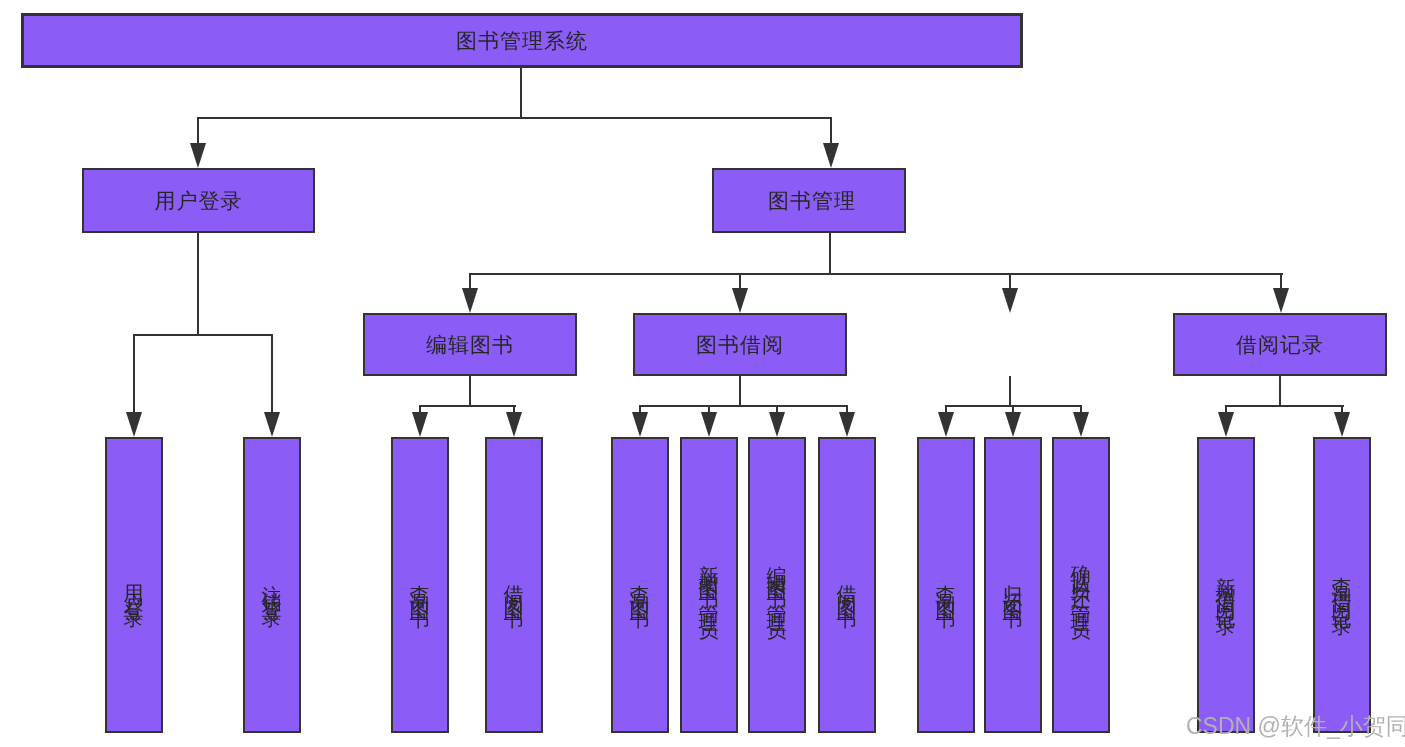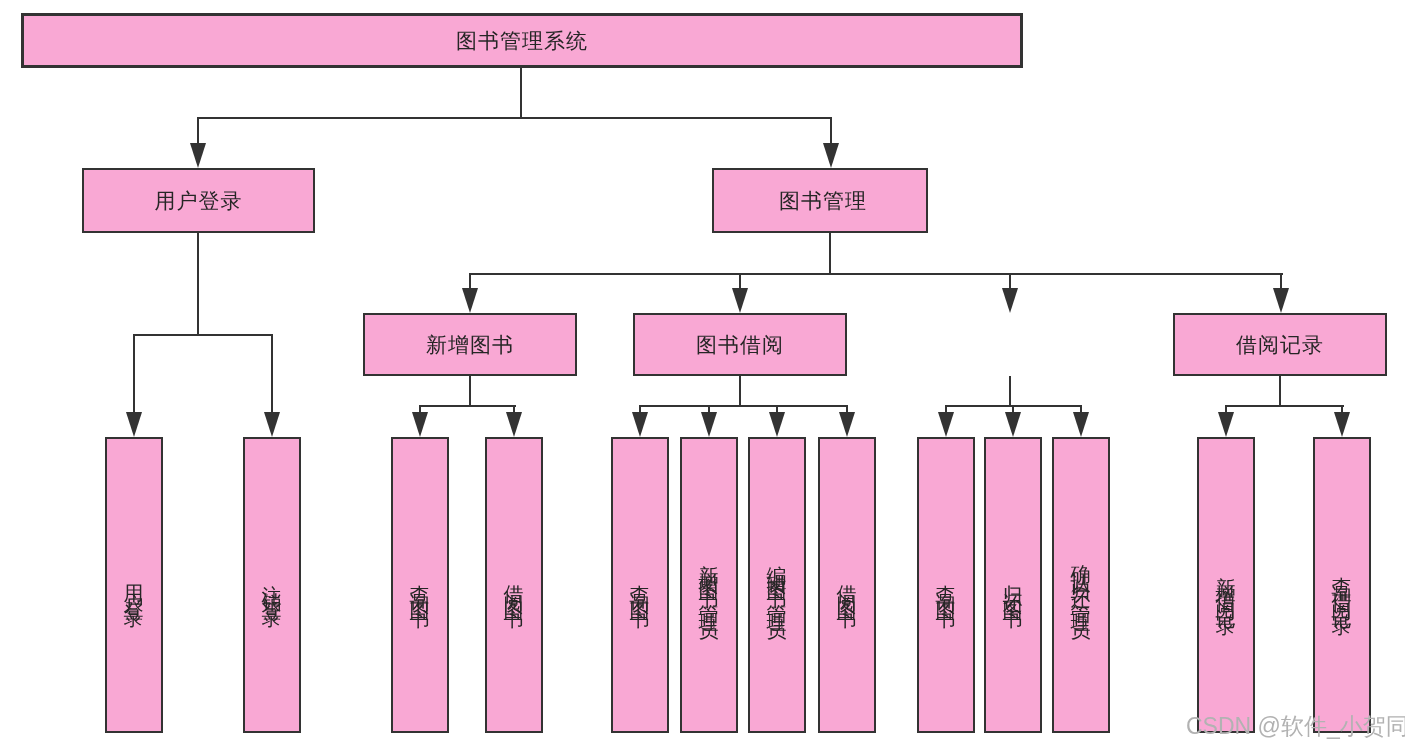--- a/index.html
+++ b/index.html
@@ -12,21 +12,21 @@
   .canvas{
     position:relative;
     width:1405px;height:747px;
     background:var(--bg);
     font-family:"Liberation Sans","DejaVu Sans",sans-serif;
     color:var(--text);
     overflow:hidden;
   }
   .box{
     position:absolute;
-    background:#f9a8d4;
+    background:#8b5cf6;
     border:2px solid var(--line);
     box-sizing:border-box;
     display:flex;align-items:center;justify-content:center;
   }
   .box.root{border-width:3px;}
   .hlabel{
     font-size:21px;
     letter-spacing:1px;
     white-space:nowrap;
   }
@@ -67,21 +67,21 @@
   <div class="vline" style="left:520px;top:68px;height:50px;"></div>
   <div class="hline" style="left:197px;top:117px;width:635px;"></div>
   <div class="vline" style="left:197px;top:117px;height:29px;"></div>
   <div class="arrow" style="left:190px;top:143px;"></div>
   <div class="vline" style="left:830px;top:117px;height:29px;"></div>
   <div class="arrow" style="left:823px;top:143px;"></div>
 
   <div class="box" style="left:82px;top:168px;width:233px;height:65px;">
     <span class="hlabel">用户登录</span>
   </div>
-  <div class="box" style="left:712px;top:168px;width:216px;height:65px;padding-left:6px;">
+  <div class="box" style="left:712px;top:168px;width:194px;height:65px;padding-left:6px;">
     <span class="hlabel">图书管理</span>
   </div>
 
   <div class="vline" style="left:197px;top:233px;height:102px;"></div>
   <div class="hline" style="left:133px;top:334px;width:140px;"></div>
   <div class="vline" style="left:133px;top:334px;height:80px;"></div>
   <div class="arrow" style="left:126px;top:412px;"></div>
   <div class="vline" style="left:271px;top:334px;height:80px;"></div>
   <div class="arrow" style="left:264px;top:412px;"></div>
 
@@ -90,21 +90,21 @@
   <div class="vline" style="left:469px;top:273px;height:18px;"></div>
   <div class="arrow" style="left:462px;top:288px;"></div>
   <div class="vline" style="left:739px;top:273px;height:18px;"></div>
   <div class="arrow" style="left:732px;top:288px;"></div>
   <div class="vline" style="left:1009px;top:273px;height:18px;"></div>
   <div class="arrow" style="left:1002px;top:288px;"></div>
   <div class="vline" style="left:1280px;top:273px;height:18px;"></div>
   <div class="arrow" style="left:1273px;top:288px;"></div>
 
   <div class="box" style="left:363px;top:313px;width:214px;height:63px;">
-    <span class="hlabel">新增图书</span>
+    <span class="hlabel">编辑图书</span>
   </div>
   <div class="box" style="left:633px;top:313px;width:214px;height:63px;">
     <span class="hlabel">图书借阅</span>
   </div>
   <div class="box" style="left:1173px;top:313px;width:214px;height:63px;">
     <span class="hlabel">借阅记录</span>
   </div>
 
   <div class="vline" style="left:469px;top:376px;height:31px;"></div>
   <div class="hline" style="left:419px;top:405px;width:97px;"></div>

